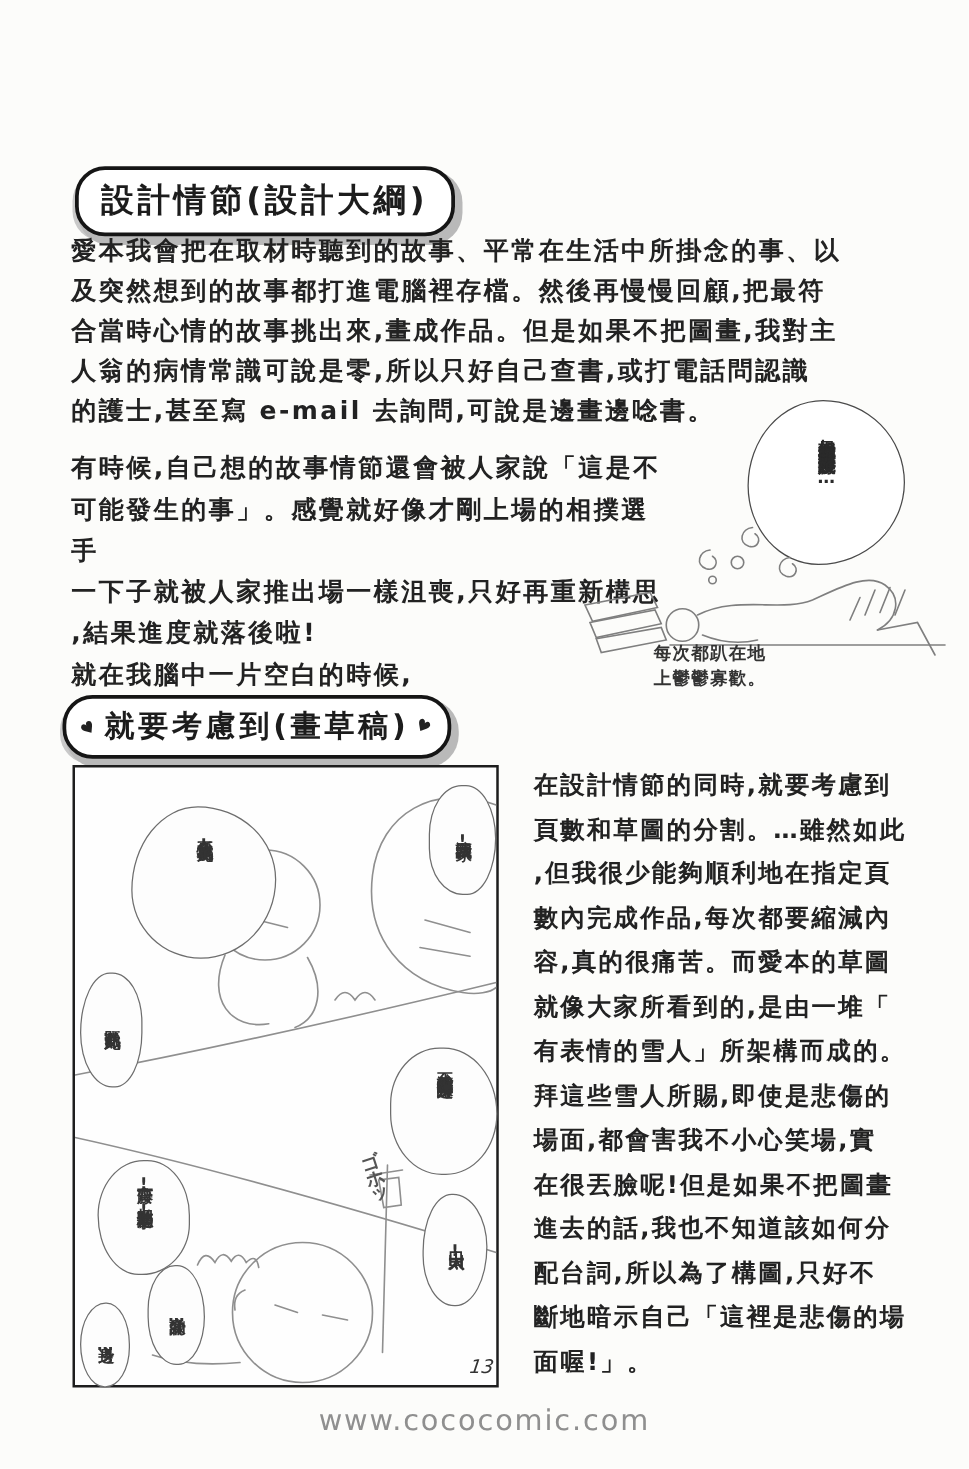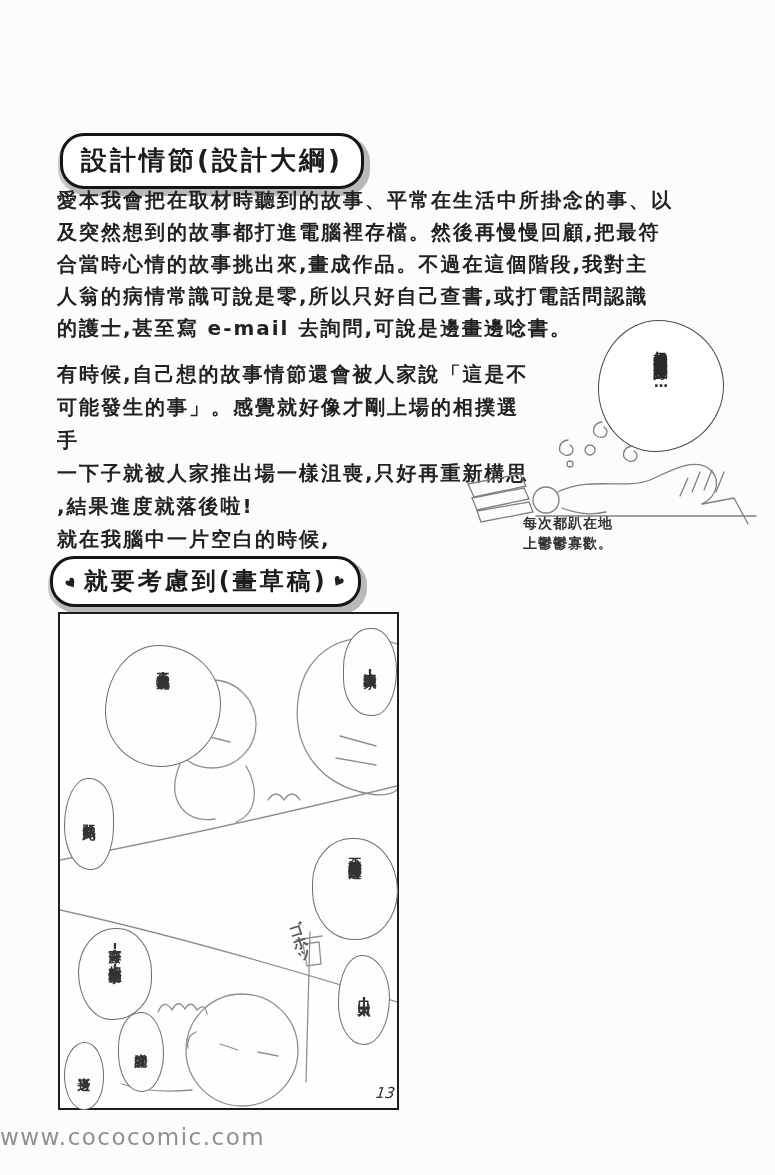--- a/index.html
+++ b/index.html
@@ -79,34 +79,34 @@
     font-size:15px; color:#555; transform:rotate(-18deg);
     letter-spacing:0;
   }
   .panel-num {
     position:absolute; left:316px; top:470px;
     font-size:15px; font-style:italic; color:#333;
     transform:skewX(-8deg);
   }
   .watermark {
     position:absolute; left:0; right:0; top:1124px;
-    text-align:left; font-size:23px; letter-spacing:1.5px;
+    text-align:center; font-size:23px; letter-spacing:1.5px;
     color:#8f8f8f; font-weight:500;
   }
 </style>
 </head>
 <body>
 
 <div class="page">
 
   <div class="title-box t1">設計情節(設計大綱)</div>
 
   <div class="para p1">愛本我會把在取材時聽到的故事、平常在生活中所掛念的事、以
 及突然想到的故事都打進電腦裡存檔。然後再慢慢回顧,把最符
-合當時心情的故事挑出來,畫成作品。不過在這個階段,我對主
+合當時心情的故事挑出來,畫成作品。但是如果不把圖畫,我對主
 人翁的病情常識可說是零,所以只好自己查書,或打電話問認識
 的護士,甚至寫 e-mail 去詢問,可說是邊畫邊唸書。</div>
 
   <div class="para p2">有時候,自己想的故事情節還會被人家說「這是不
 可能發生的事」。感覺就好像才剛上場的相撲選手
 一下子就被人家推出場一樣沮喪,只好再重新構思
 ,結果進度就落後啦!
 就在我腦中一片空白的時候,
 終於把整個故事給架構好。</div>
 
@@ -141,20 +141,34 @@
     </g>
   </svg>
 
   <div class="caption">每次都趴在地
 上鬱鬱寡歡。</div>
 
   <div class="title-box t2">
     <span class="deco dl">♥</span><span>就要考慮到(畫草稿)</span><span class="deco dr">♥</span>
   </div>
 
+  <div class="column-text">在設計情節的同時,就要考慮到
+頁數和草圖的分割。…雖然如此
+,但我很少能夠順利地在指定頁
+數內完成作品,每次都要縮減內
+容,真的很痛苦。而愛本的草圖
+就像大家所看到的,是由一堆「
+有表情的雪人」所架構而成的。
+拜這些雪人所賜,即使是悲傷的
+場面,都會害我不小心笑場,實
+在很丟臉呢!但是如果不把圖畫
+進去的話,我也不知道該如何分
+配台詞,所以為了構圖,只好不
+斷地暗示自己「這裡是悲傷的場
+面喔!」。</div>
 
   <div class="panel">
     <svg class="sketch" width="337" height="494" viewBox="0 0 337 494">
       <g stroke="#8f8f8f" stroke-width="1.3" fill="none" stroke-linecap="round">
 
         <path d="M0 246 C 110 225, 230 198, 337 172"></path>
         <path d="M0 296 C 100 318, 230 355, 337 388"></path>
 
         <circle cx="152" cy="110" r="44"></circle>
         <path d="M128 102 l26 8 M146 122 l24 6"></path>

